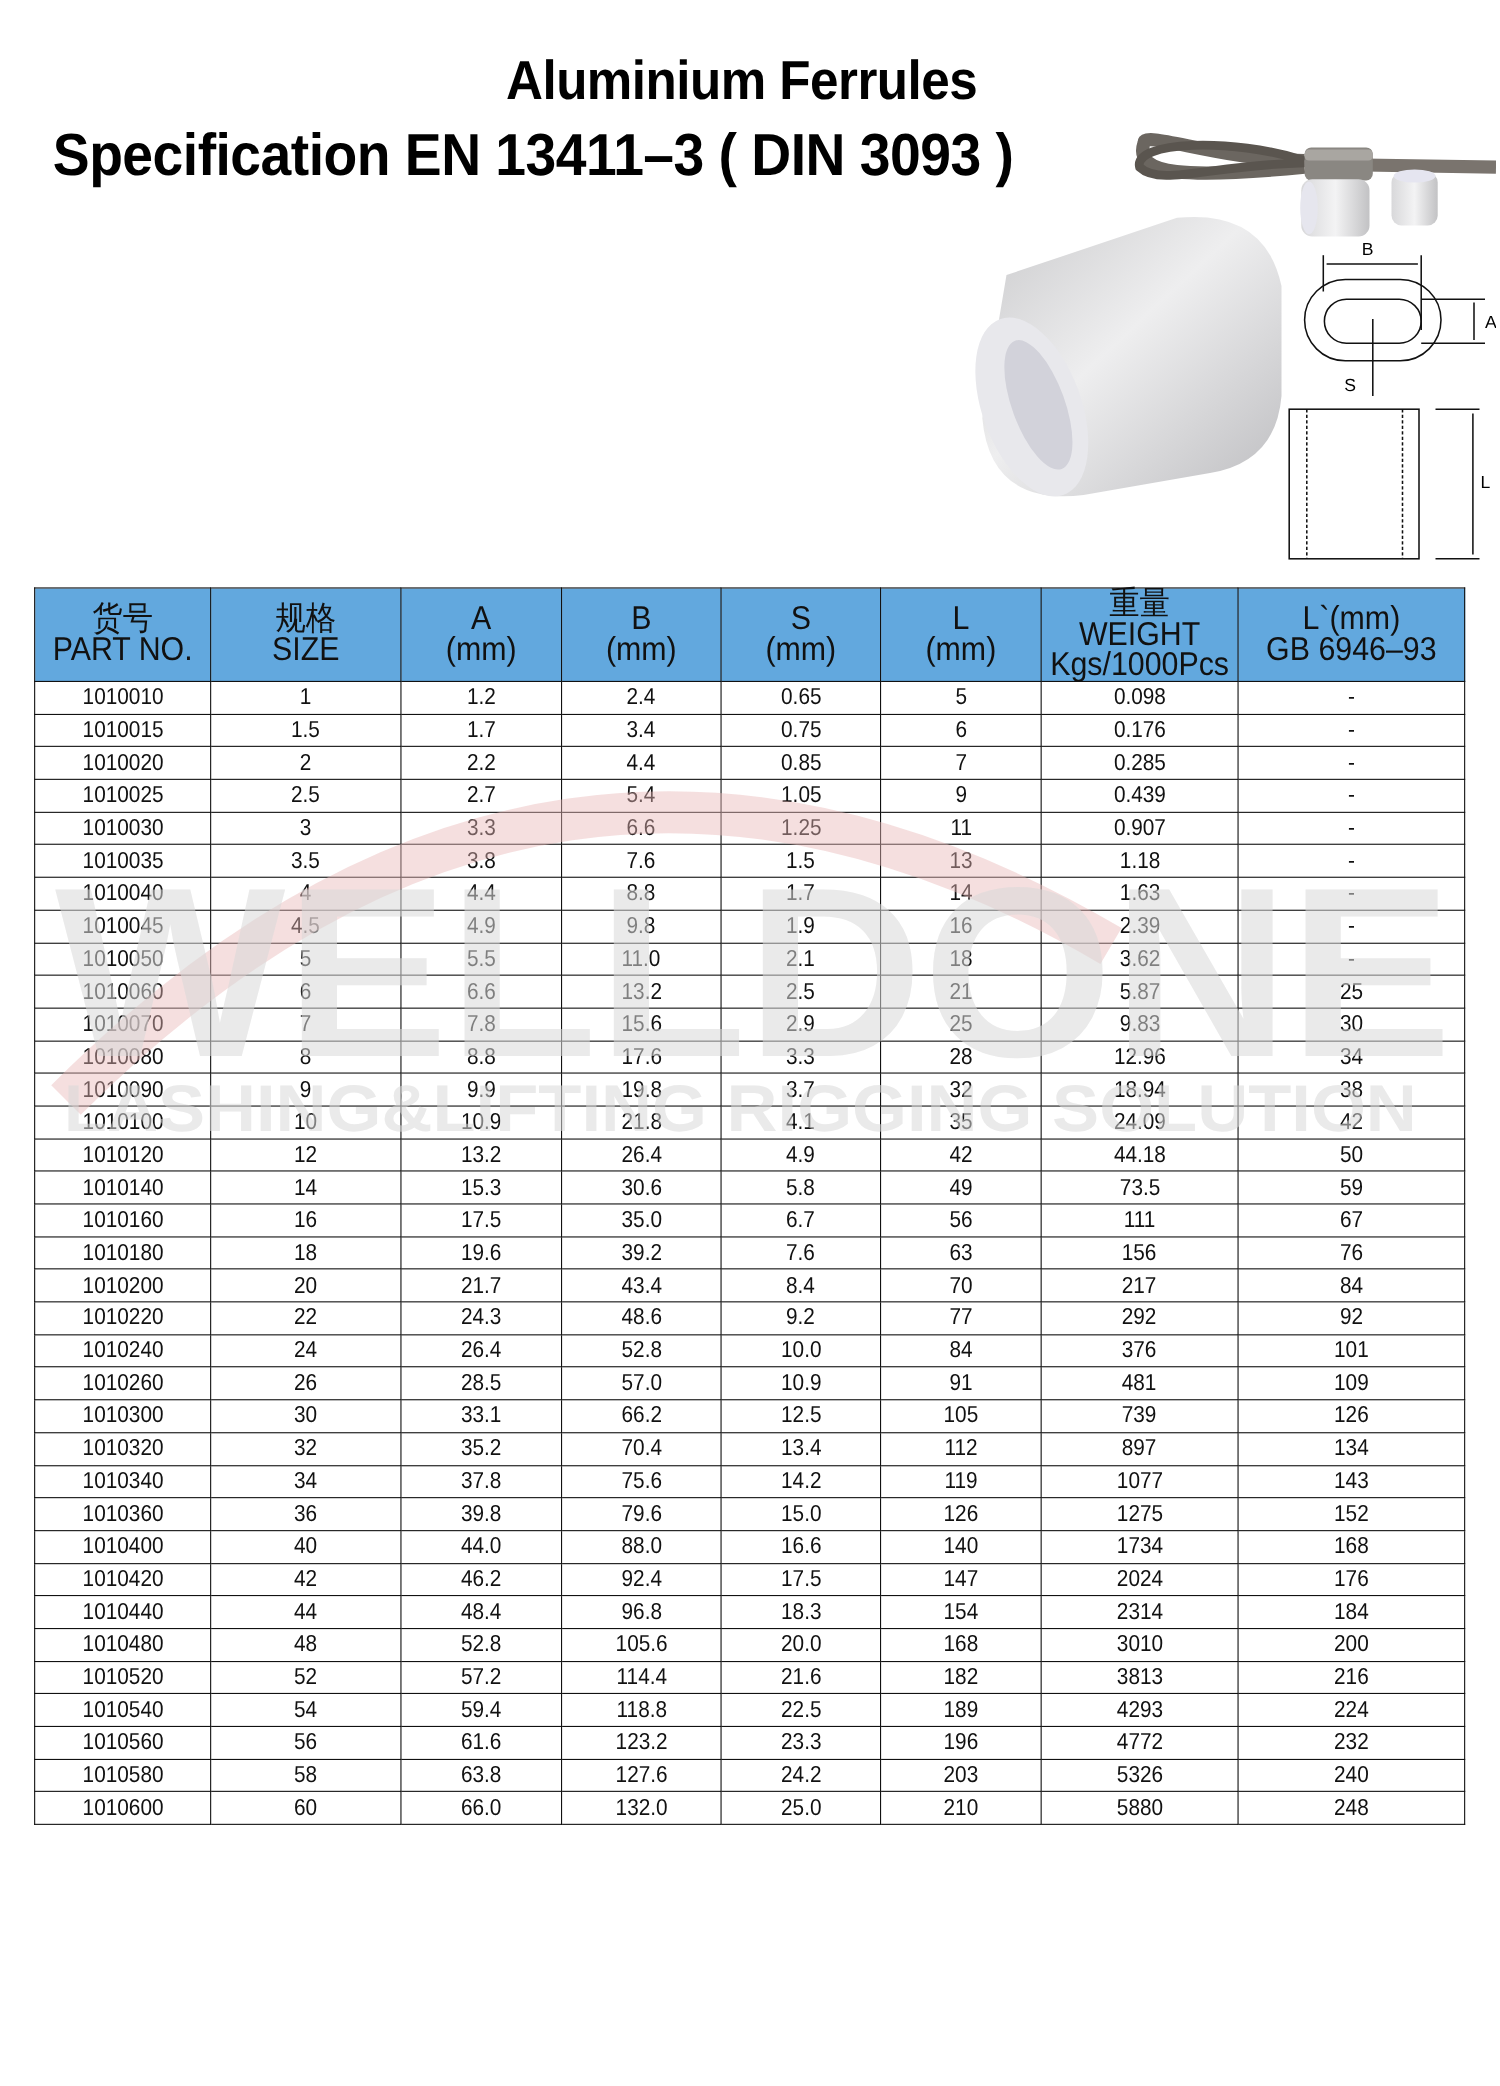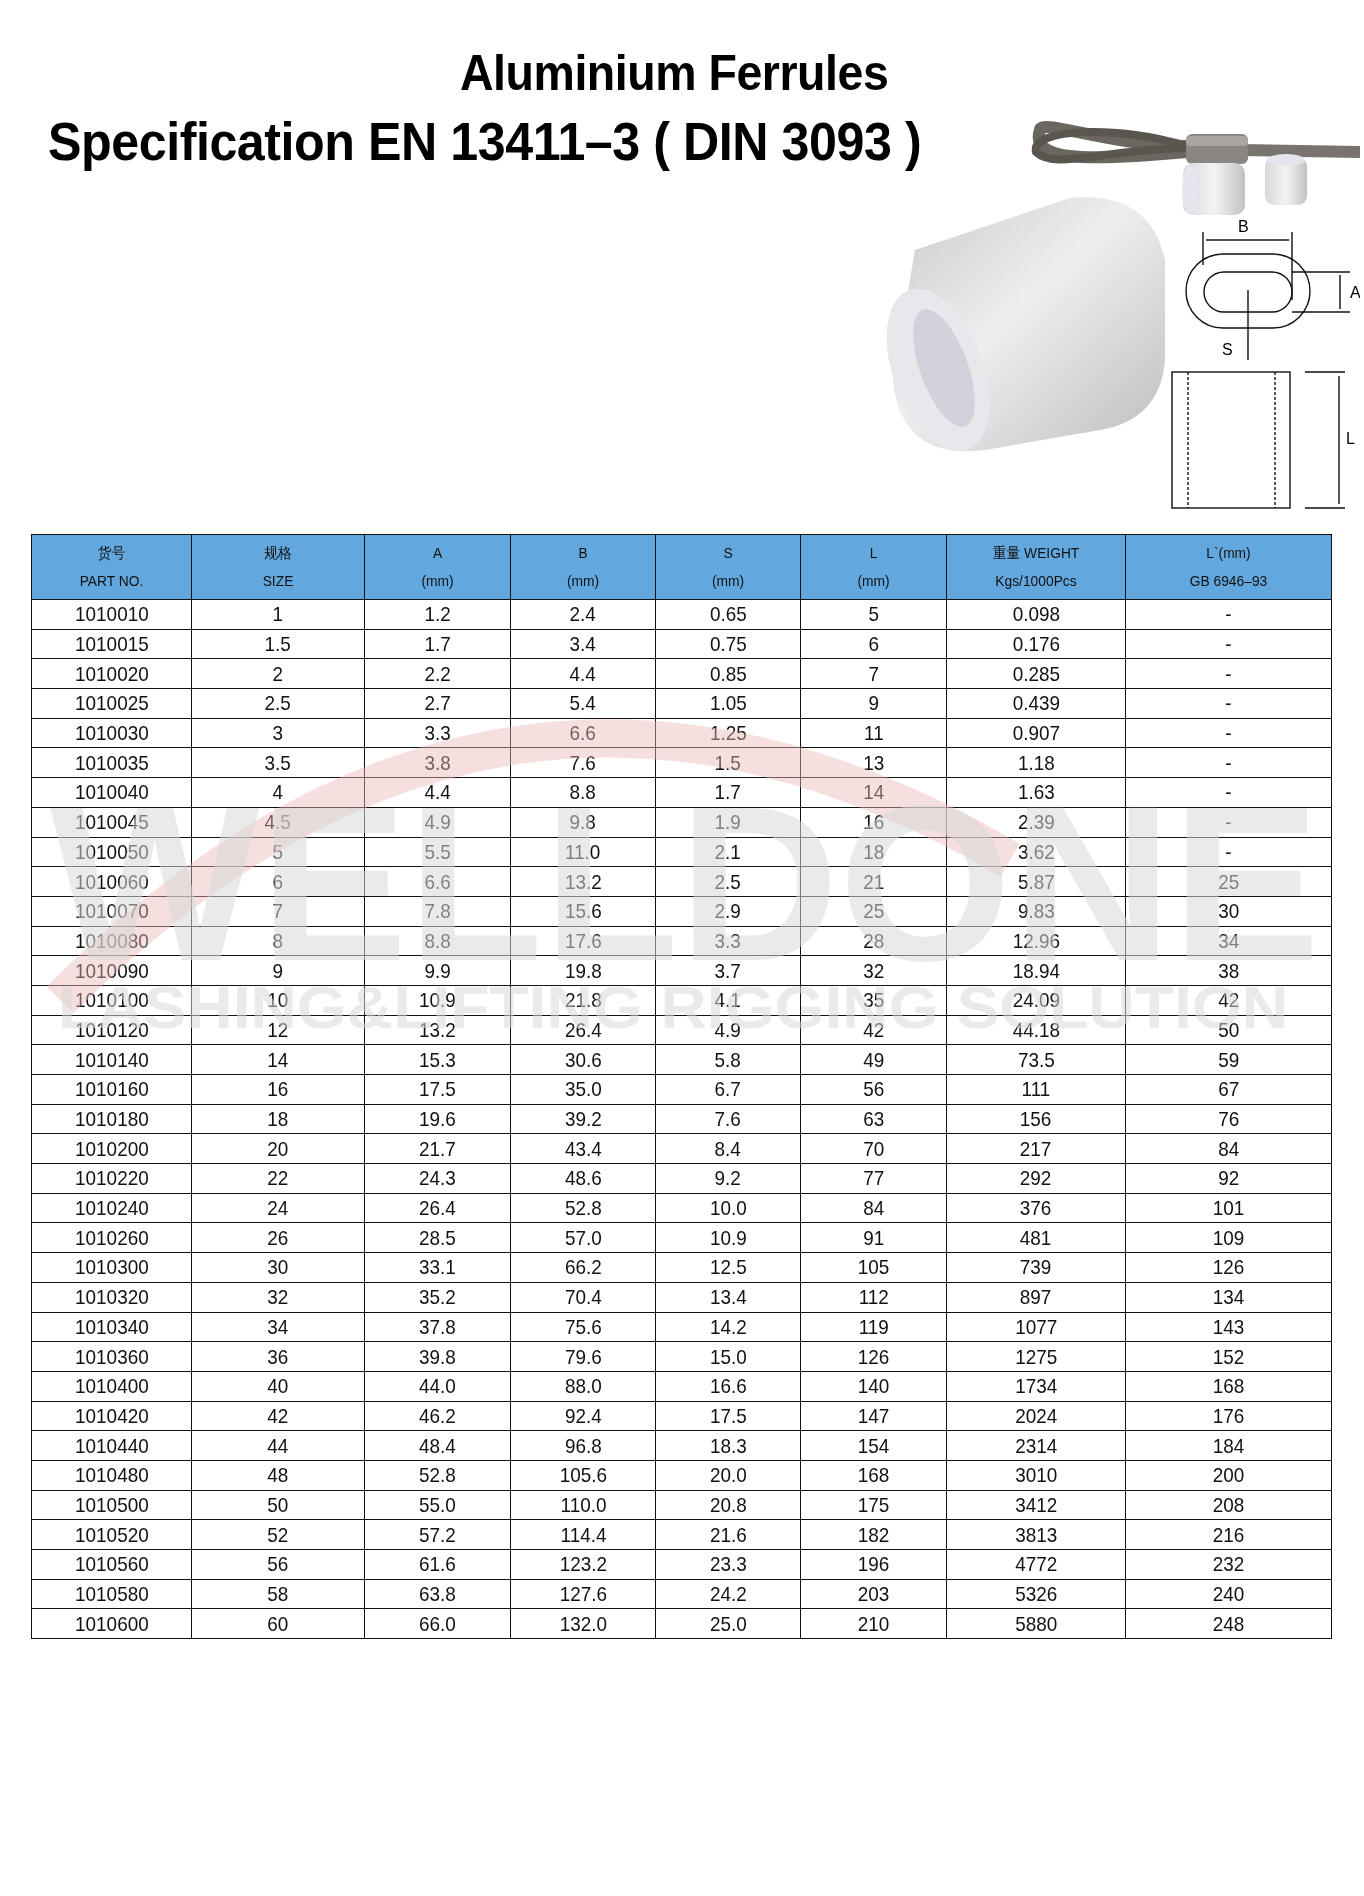--- a/index.html
+++ b/index.html
@@ -3,21 +3,21 @@
 <meta charset="utf-8">
 <style>
   html,body{margin:0;padding:0;background:#fff;}
   body{width:1364px;height:1896px;position:relative;overflow:hidden;font-family:"Liberation Sans",sans-serif;}
   .title1{position:absolute;left:460px;top:44px;font-size:50px;font-weight:bold;color:#000;letter-spacing:-0.5px;white-space:nowrap;transform:scaleX(0.93);transform-origin:left top;}
   .title2{position:absolute;left:48px;top:110px;font-size:54px;font-weight:bold;color:#000;letter-spacing:-0.5px;white-space:nowrap;transform:scaleX(0.93);transform-origin:left top;}
   .figure{position:absolute;left:880px;top:100px;width:480px;height:410px;}
   .watermark{position:absolute;left:0;top:0;width:1364px;height:1896px;pointer-events:none;z-index:2;}
   table.spec{position:absolute;left:31px;top:534px;border-collapse:collapse;z-index:1;table-layout:fixed;}
   table.spec th,table.spec td{border:1.6px solid #111;text-align:center;padding:0;}
-  table.spec th{background:#62a8de;font-weight:normal;font-size:15px;line-height:28px;height:64px;color:#111;}
+  table.spec th{background:#62a8de;font-weight:normal;font-size:30px;line-height:28px;height:64px;color:#111;}
   table.spec td{font-size:21px;height:28.7px;line-height:28px;color:#111;background:transparent;}
   table.spec td span{display:inline-block;transform:scaleX(0.9);}
   table.spec th span{display:block;transform:scaleX(0.92);}
   .wm-big{font-family:"Liberation Sans",sans-serif;font-weight:bold;fill:#d9d9d9;opacity:0.55;}
 </style>
 </head>
 <body>
 
 <div class="title1">Aluminium Ferrules</div>
 <div class="title2">Specification EN 13411–3 ( DIN 3093 )</div>
@@ -431,40 +431,40 @@
         <td><span>1010480</span></td>
         <td><span>48</span></td>
         <td><span>52.8</span></td>
         <td><span>105.6</span></td>
         <td><span>20.0</span></td>
         <td><span>168</span></td>
         <td><span>3010</span></td>
         <td><span>200</span></td>
       </tr>
       <tr>
-        <td><span>1010500</span></td>
-        <td><span>50</span></td>
-        <td><span>55.0</span></td>
-        <td><span>110.0</span></td>
-        <td><span>20.8</span></td>
-        <td><span>175</span></td>
-        <td><span>3412</span></td>
-        <td><span>208</span></td>
-      </tr>
-      <tr>
         <td><span>1010520</span></td>
         <td><span>52</span></td>
         <td><span>57.2</span></td>
         <td><span>114.4</span></td>
         <td><span>21.6</span></td>
         <td><span>182</span></td>
         <td><span>3813</span></td>
         <td><span>216</span></td>
       </tr>
       <tr>
+        <td><span>1010540</span></td>
+        <td><span>54</span></td>
+        <td><span>59.4</span></td>
+        <td><span>118.8</span></td>
+        <td><span>22.5</span></td>
+        <td><span>189</span></td>
+        <td><span>4293</span></td>
+        <td><span>224</span></td>
+      </tr>
+      <tr>
         <td><span>1010560</span></td>
         <td><span>56</span></td>
         <td><span>61.6</span></td>
         <td><span>123.2</span></td>
         <td><span>23.3</span></td>
         <td><span>196</span></td>
         <td><span>4772</span></td>
         <td><span>232</span></td>
       </tr>
       <tr>

